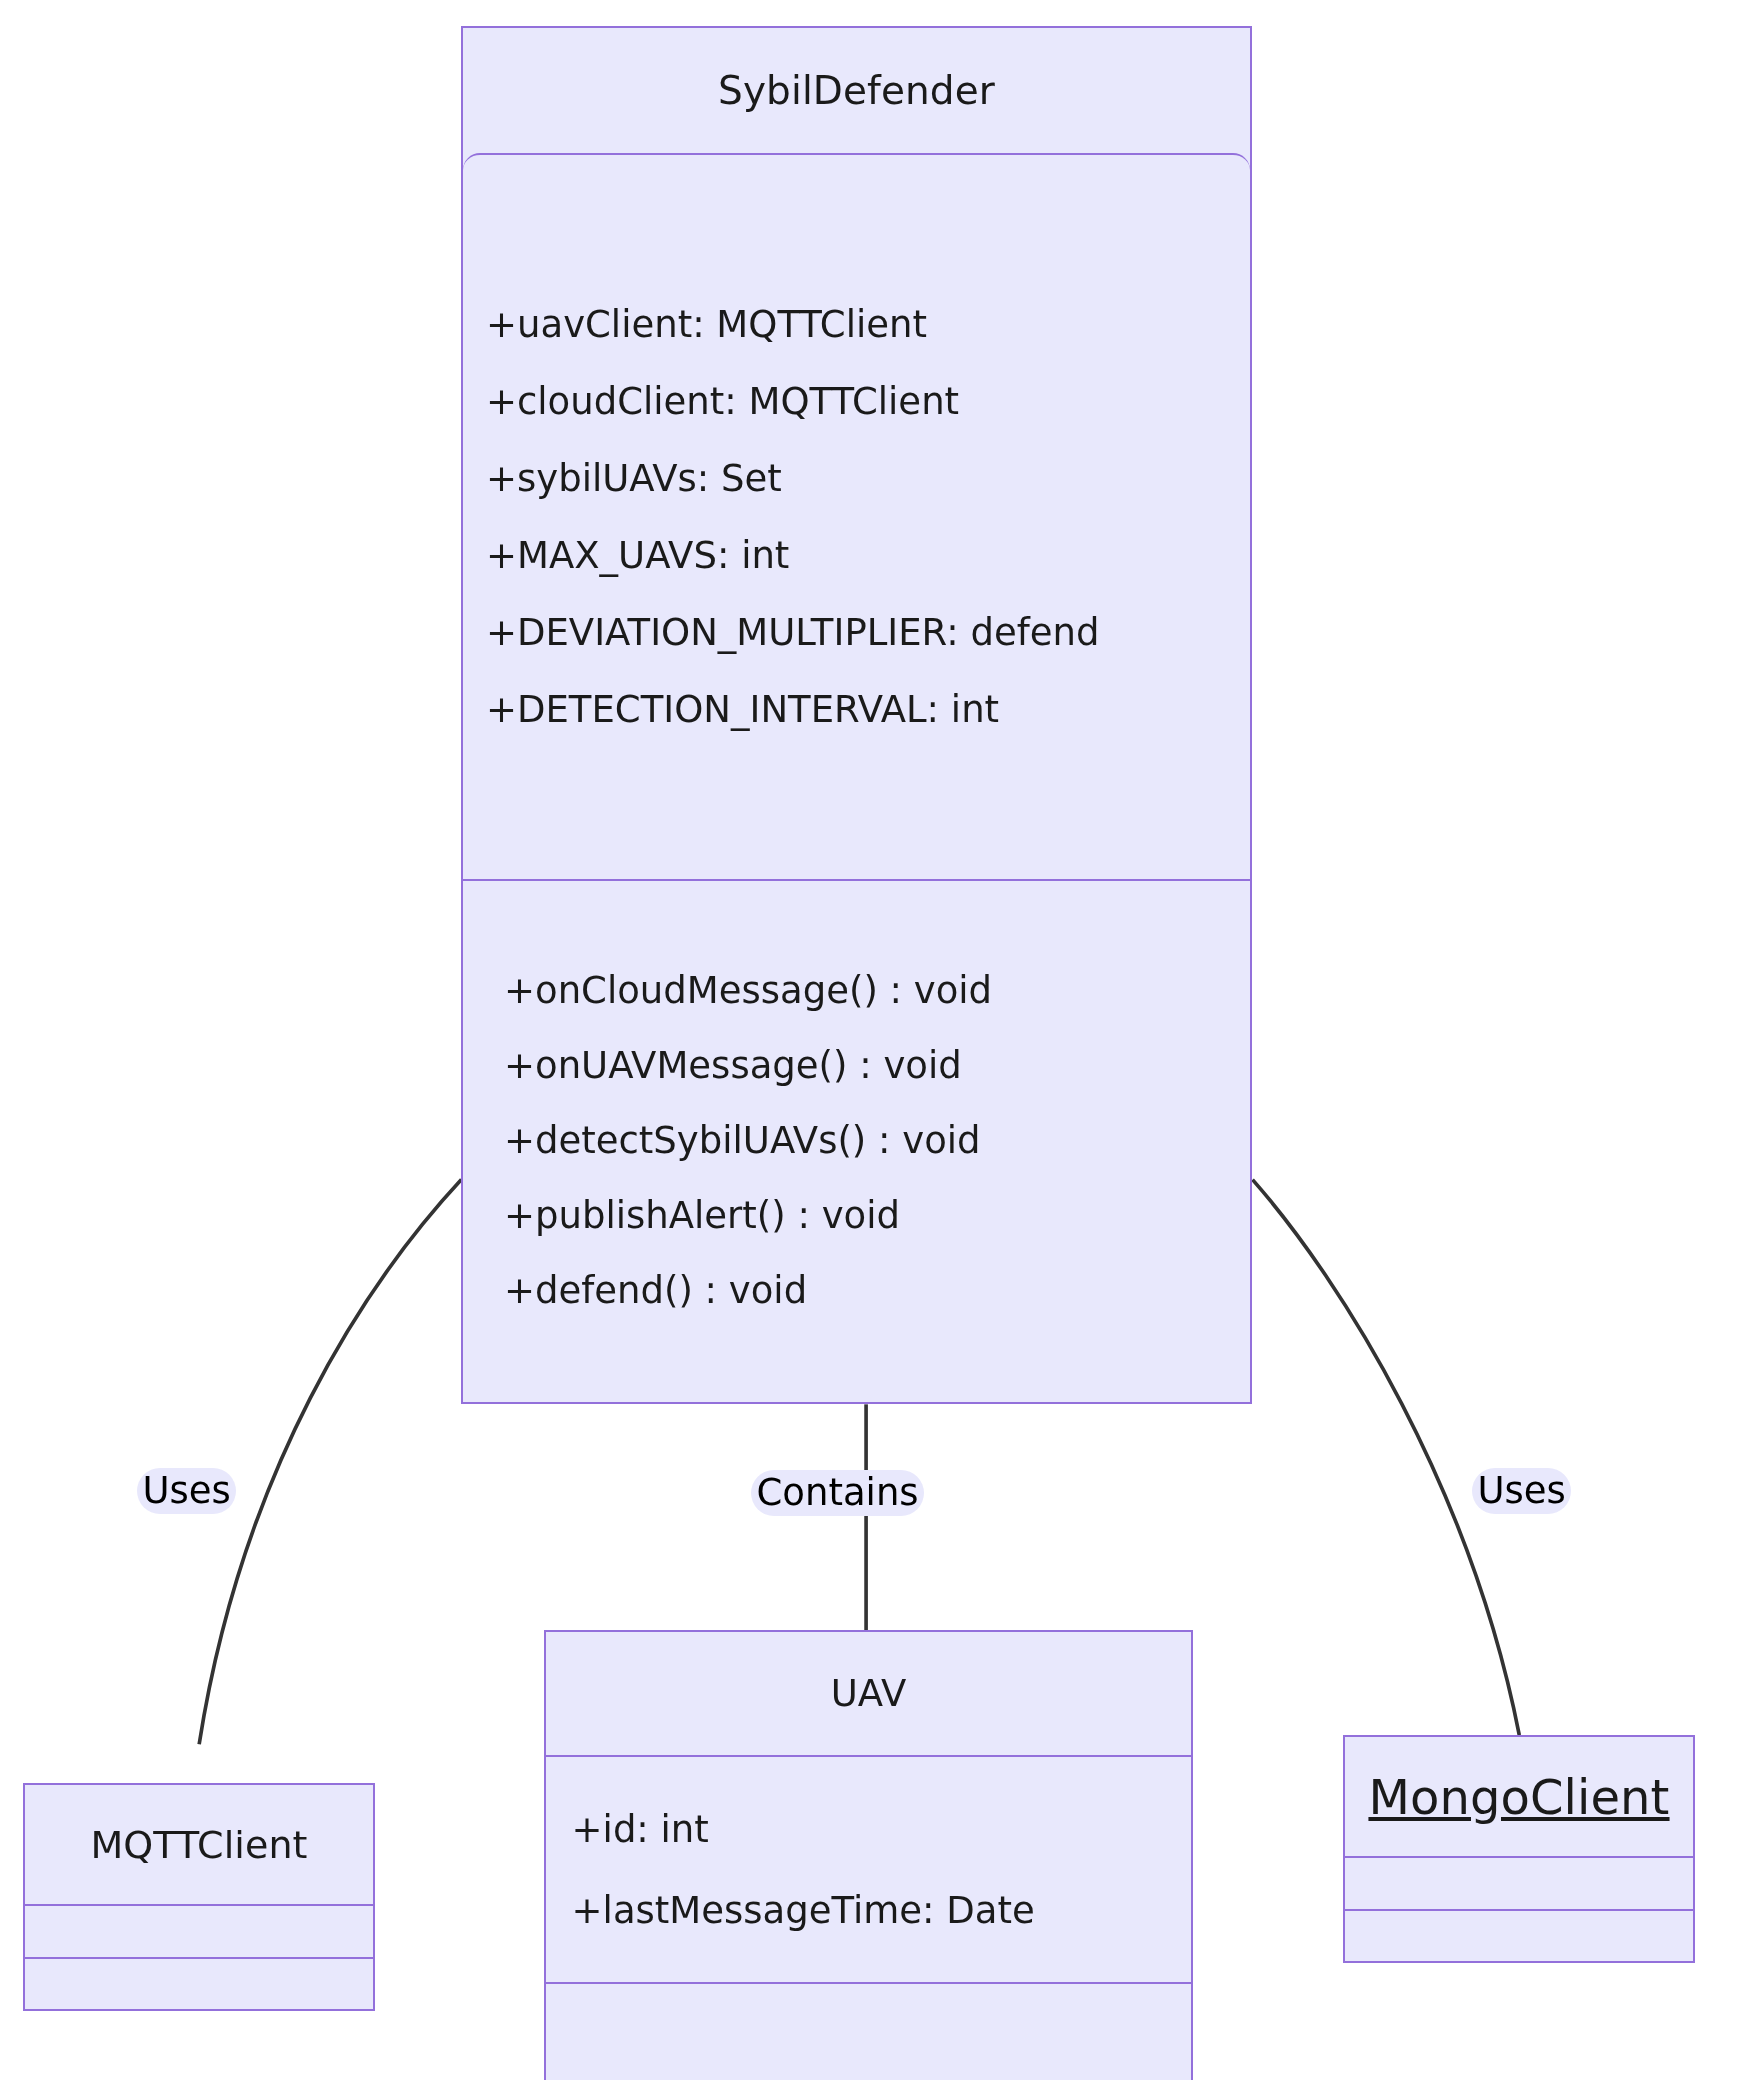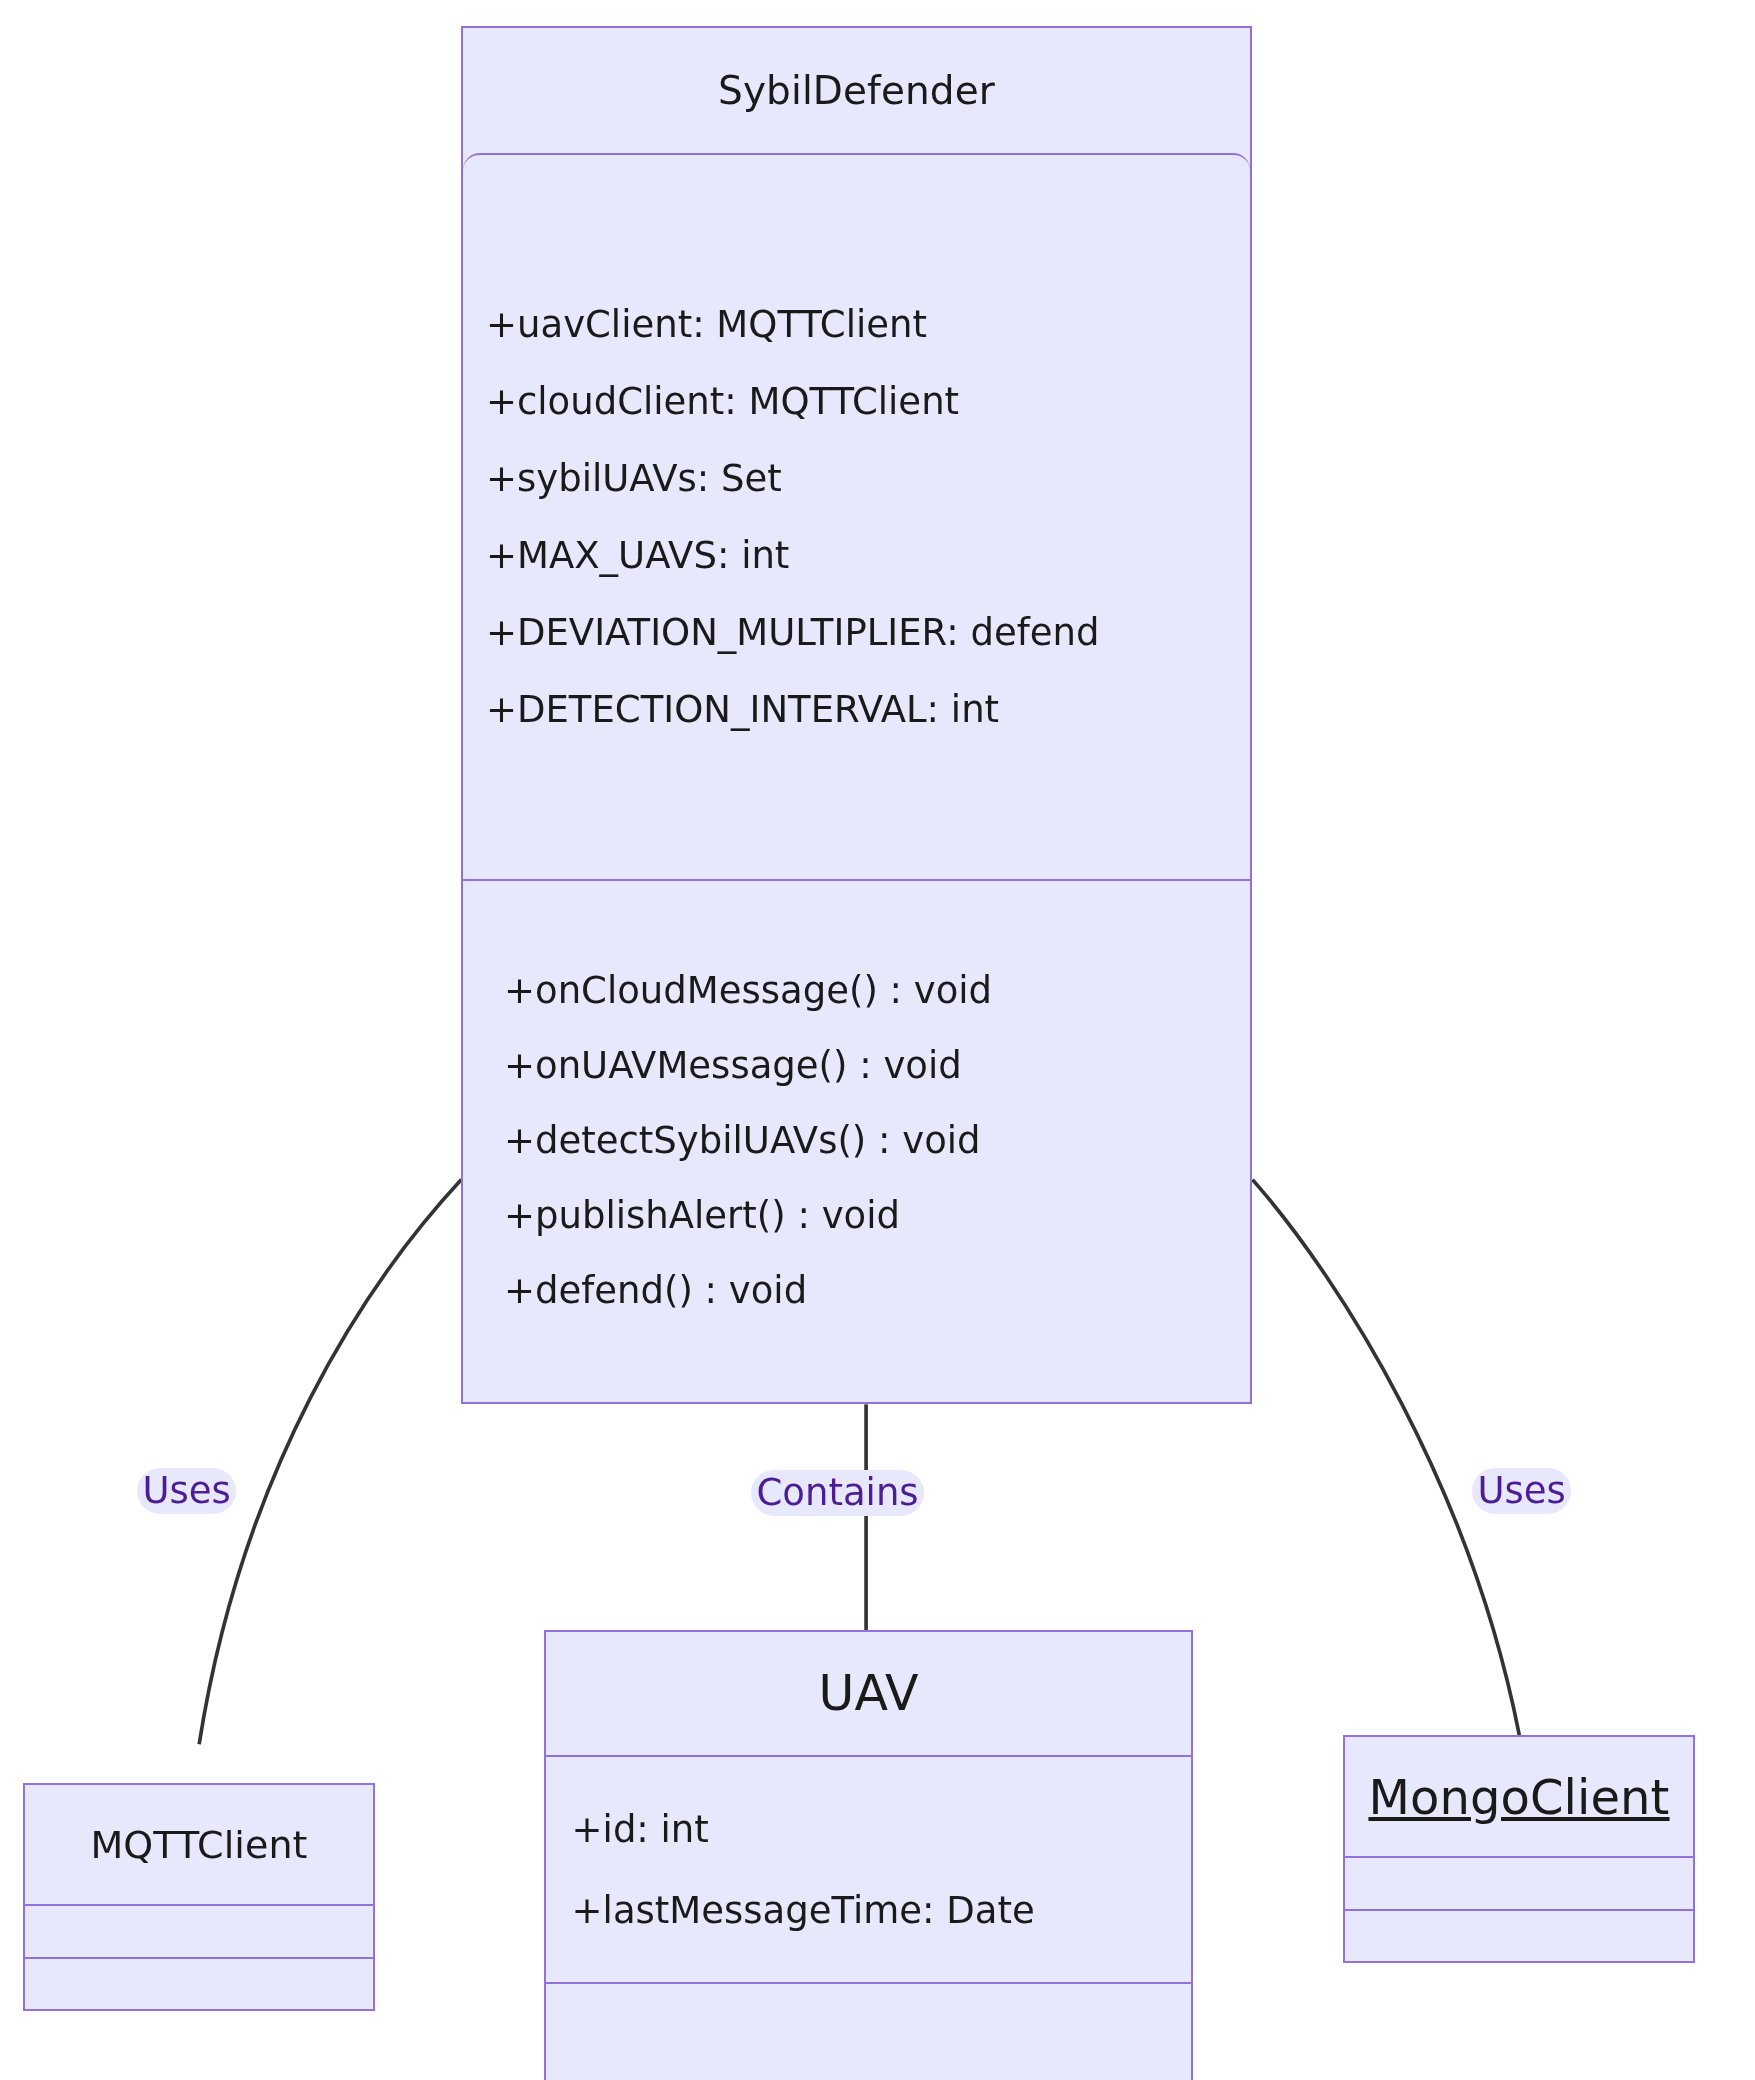--- a/index.html
+++ b/index.html
@@ -93,21 +93,21 @@
   #class-mqttclient .empty-a { height: 53px; }
   #class-mqttclient .empty-b { height: 51px; }
 
   
   #class-uav {
     left: 544px;
     top: 1622px;
     width: 649px;
     height: 457px;
   }
-  #class-uav .class-title { height: 123px; font-size: 49px; }
+  #class-uav .class-title { height: 123px; font-size: 37px; }
   #class-uav .attributes {
     height: 227px;
     padding: 25.6px 0 25.6px 25.6px;
   }
   #class-uav .attributes .member-row { padding: 22px 0; }
   #class-uav .empty-b { height: 101px; }
 
   
   #class-mongoclient {
     left: 1343px;
@@ -116,21 +116,21 @@
     height: 228px;
   }
   #class-mongoclient .class-title { height: 119px; font-size: 48px; text-decoration: underline; }
   #class-mongoclient .empty-a { height: 53px; }
   #class-mongoclient .empty-b { height: 51px; }
 
   
   .edge-label {
     position: absolute;
     font-size: 37px;
-    color: #4c1d95;
+    color: #000000;
     background: #e8e8fc;
     padding: 1.8px 5.5px;
     white-space: nowrap;
     line-height: 1.15;
     border-radius: 23px;
   }
   #edge-label-uses-left   { left: 137px;  top: 1460px; }
   #edge-label-contains    { left: 751px;  top: 1462px; }
   #edge-label-uses-right  { left: 1472px; top: 1460px; }
 </style>

